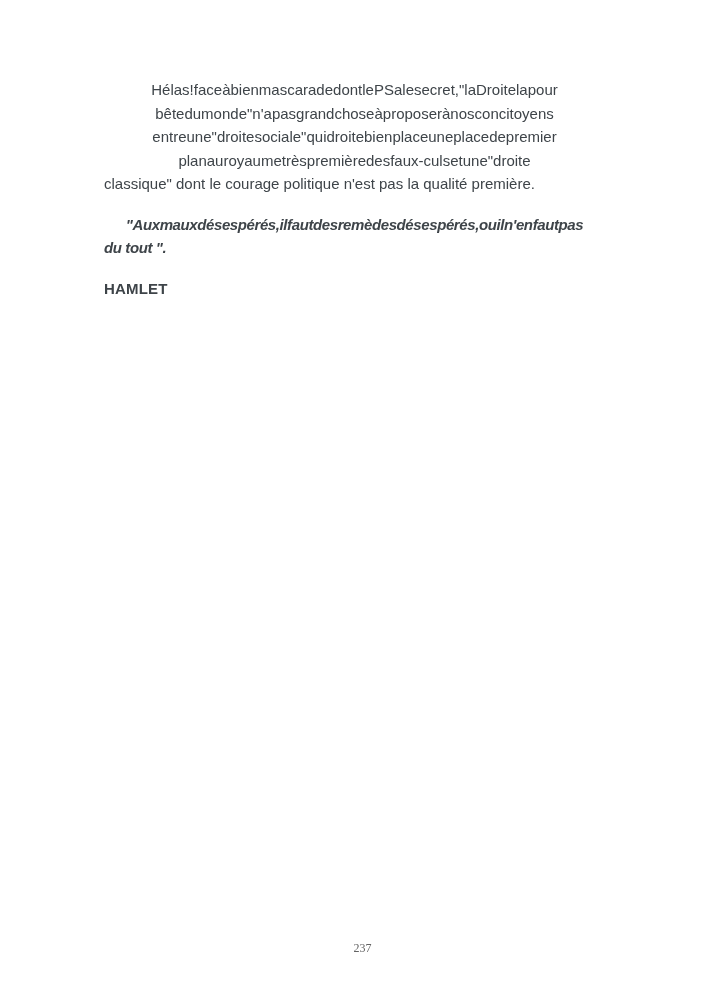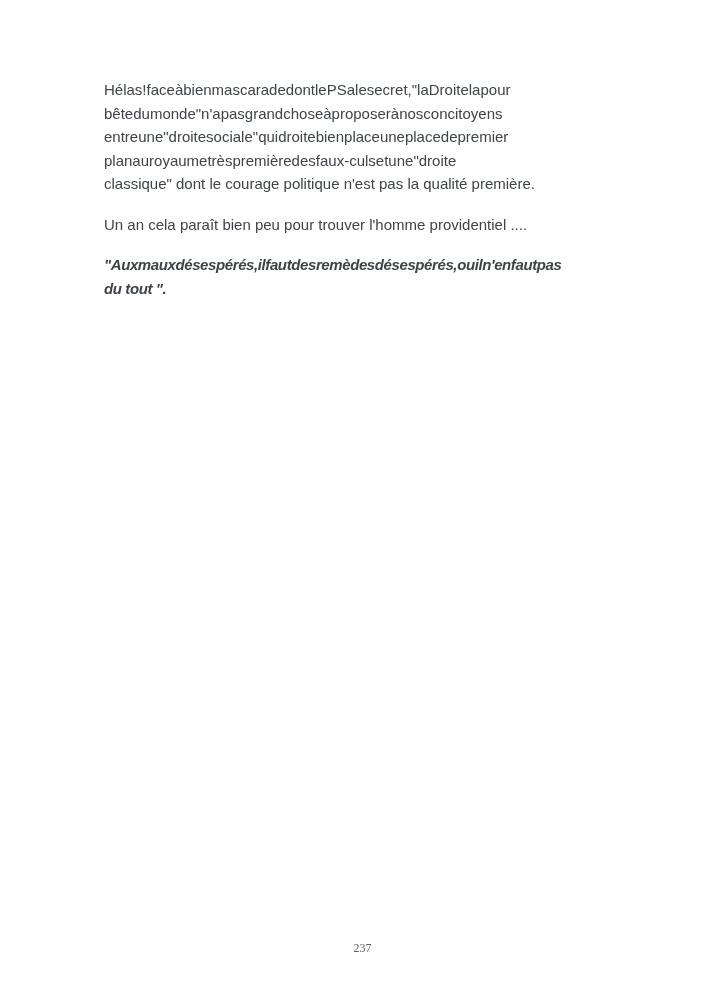--- a/index.html
+++ b/index.html
@@ -30,21 +30,21 @@
   }
   .para {
     margin: 0 0 17px 0;
   }
   .line {
     display: block;
   }
   
   .jline {
     display: flex;
-    justify-content: flex-start;
+    justify-content: center;
   }
   .p-bold-italic {
     font-weight: bold;
     font-style: italic;
     letter-spacing: -0.4px;
   }
   .p-bold {
     font-weight: bold;
     letter-spacing: 0.2px;
   }
@@ -121,41 +121,41 @@
           <span>première</span>
           <span>des</span>
           <span>faux-culs</span>
           <span>et</span>
           <span>une</span>
           <span>"droite</span>
         </span>
       <span class="line">classique" dont le courage politique n'est pas la qualité première.</span>
     </p>
 
-    <p class="para p-normal">
-      <span class="line">Un an cela paraît bien peu pour trouver l'homme providentiel ....</span>
-    </p>
 
     <p class="para p-bold-italic">
       <span class="line jline">
           <span>"Aux</span>
           <span>maux</span>
           <span>désespérés,</span>
           <span>il</span>
           <span>faut</span>
           <span>des</span>
           <span>remèdes</span>
           <span>désespérés,</span>
           <span>ou</span>
           <span>il</span>
           <span>n'en</span>
           <span>faut</span>
           <span>pas</span>
         </span>
       <span class="line">du tout ".</span>
     </p>
 
+    <p class="para p-bold">
+      <span class="line">HAMLET</span>
+    </p>
 
   </div>
 
   <div class="page-number">237</div>
 
 </div>
 
 </body></html>

